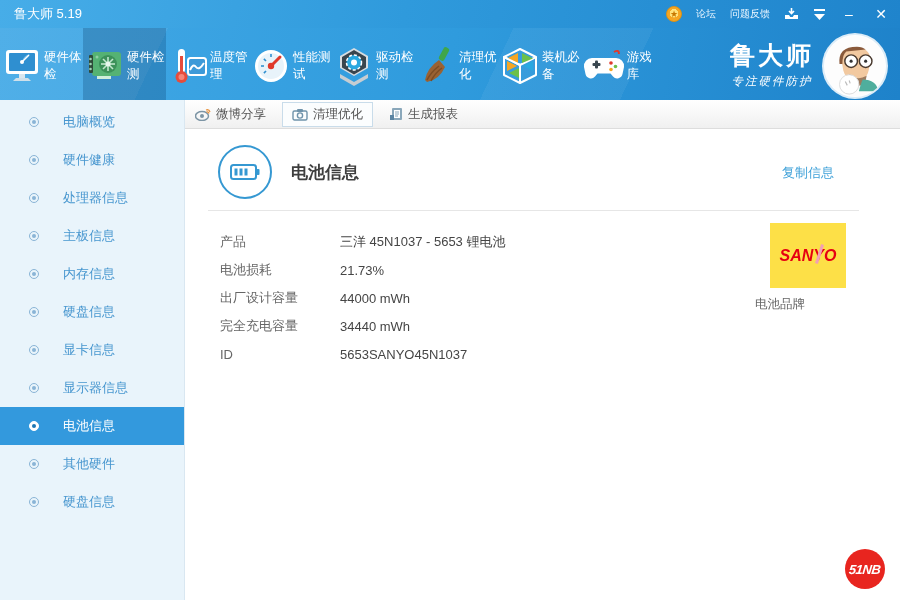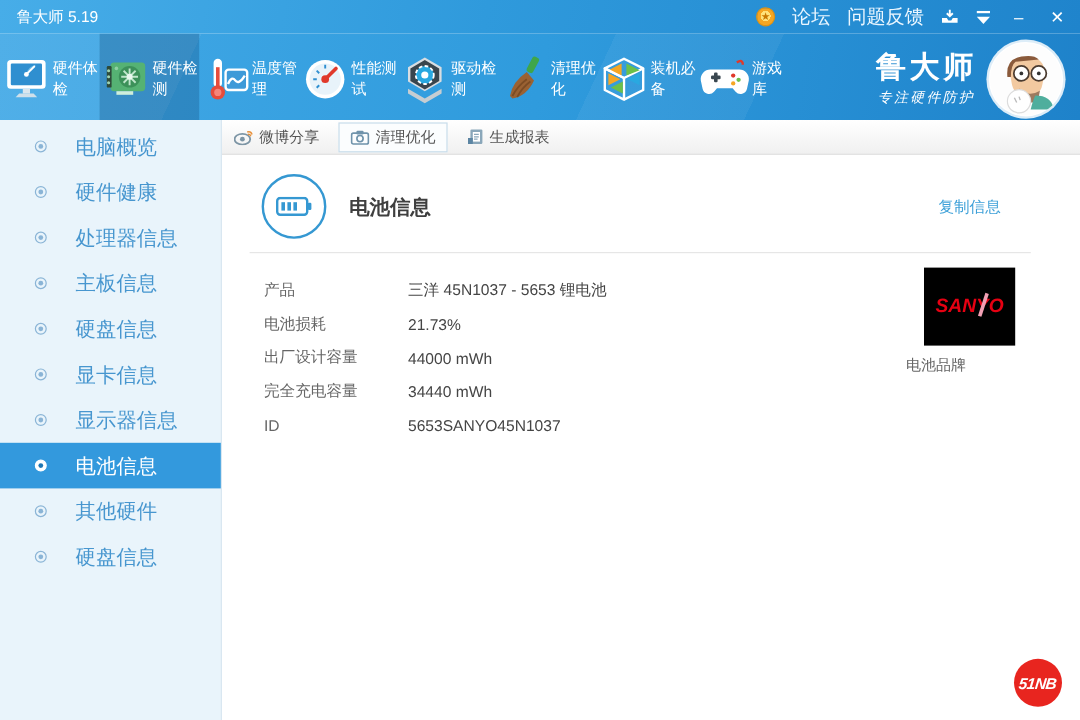--- a/index.html
+++ b/index.html
@@ -8,21 +8,21 @@
   .app { position:relative; width:900px; height:600px; overflow:hidden; }
 
   
   .titlebar {
     height:28px; display:flex; align-items:center; padding:0 10px;
     background:linear-gradient(100deg,#47ade8 0%,#2f9adc 45%,#1f84cc 100%);
     color:#fff; font-size:13px; position:relative; z-index:5;
   }
   .titlebar .title { margin-left:4px; }
   .tb-right { margin-left:auto; display:flex; align-items:center; gap:14px; }
-  .tb-right a { color:#eaf6ff; text-decoration:none; font-size:16px; cursor:pointer; }
+  .tb-right a { color:#eaf6ff; text-decoration:none; font-size:10px; cursor:pointer; }
   .medal { width:16px; height:16px; border-radius:50%;
     background:radial-gradient(circle at 50% 45%, #ffe27a 0 40%, #f5a623 41% 100%);
     border:1px solid #e09212; display:flex; align-items:center; justify-content:center;
     color:#c87800; font-size:9px; line-height:1; }
   .winbtn { color:#fff; font-size:14px; cursor:pointer; width:18px; text-align:center; }
   .tb-ico { display:inline-flex; }
 
   
   .toolbar {
     height:72px; display:flex; align-items:stretch;
@@ -45,21 +45,21 @@
     box-shadow:0 0 0 2px rgba(255,255,255,.85); position:relative; top:2px; }
 
   
   .main { display:flex; height:500px; }
   .sidebar { width:185px; background:#e9f4fb; border-right:1px solid #d9e7f1; padding-top:3px; }
   .side-item { height:38px; display:flex; align-items:center; padding-left:29px; cursor:pointer; }
   .side-item .ring { width:10px; height:10px; border:1px solid #8ab4d6; border-radius:50%;
     position:relative; flex:0 0 auto; }
   .side-item .ring::after { content:""; position:absolute; left:50%; top:50%; width:4px; height:4px;
     margin:-2px 0 0 -2px; border-radius:50%; background:#8ab4d6; }
-  .side-item .slabel { font-size:17px; color:#4796cf; margin-left:24px; }
+  .side-item .slabel { font-size:13px; color:#4796cf; margin-left:24px; }
   .side-item.active { background:#3399dd; }
   .side-item.active .ring { border-color:#fff; background:#fff; }
   .side-item.active .ring::after { background:#1d76b4; }
   .side-item.active .slabel { color:#fff; }
 
   .content { flex:1; position:relative; background:#fff; }
 
   
   .actionbar { height:29px; background:linear-gradient(#ffffff,#f0f0f0);
     border-bottom:1px solid #dddddd; display:flex; align-items:center;
@@ -78,21 +78,21 @@
   .copy-link { position:absolute; right:66px; top:35px; font-size:13px; color:#3da0d8;
     text-decoration:none; cursor:pointer;margin-left:47px; }
   .divider { position:absolute; left:23px; right:41px; top:81px; border-top:1px solid #e6e6e6; }
 
   .info-table { position:absolute; left:35px; top:99px; }
   .info-row { display:flex; height:28px; align-items:center; }
   .info-label { width:120px; font-size:13px; color:#666; }
   .info-value { font-size:13px; color:#454545; }
 
   .brand-box { position:absolute; left:585px; top:94px; width:76px; height:65px;
-    background:#000000; display:flex; align-items:center; justify-content:center; overflow:hidden; }
+    background:#fde047; display:flex; align-items:center; justify-content:center; overflow:hidden; }
   .sanyo { font-size:16px; font-weight:bold; font-style:italic; color:#e60012;
     letter-spacing:0px; position:relative; }
   .sanyo::after { content:""; position:absolute; left:38px; top:-3px; width:3px; height:20px;
     background:#f2a0b4; transform:rotate(18deg); }
   .brand-caption { position:absolute; left:570px; top:167px; width:106px; text-align:left;
     font-size:12.5px; color:#666; }
 
   .watermark { position:absolute; left:660px; top:420px; width:40px; height:40px;
     border-radius:50%; background:#e8251f; display:flex; align-items:center; justify-content:center; }
   .watermark span { color:#fff; font-size:13px; font-weight:bold; font-style:italic;
@@ -292,20 +292,24 @@
       <div class="side-item">
         <span class="ring"></span>
         <span class="slabel">处理器信息</span>
       </div>
       <div class="side-item">
         <span class="ring"></span>
         <span class="slabel">主板信息</span>
       </div>
       <div class="side-item">
         <span class="ring"></span>
+        <span class="slabel">内存信息</span>
+      </div>
+      <div class="side-item">
+        <span class="ring"></span>
         <span class="slabel">硬盘信息</span>
       </div>
       <div class="side-item">
         <span class="ring"></span>
         <span class="slabel">显卡信息</span>
       </div>
       <div class="side-item">
         <span class="ring"></span>
         <span class="slabel">显示器信息</span>
       </div>

